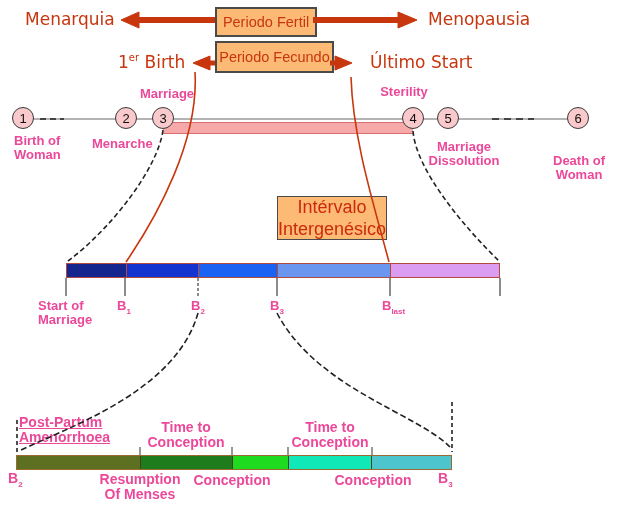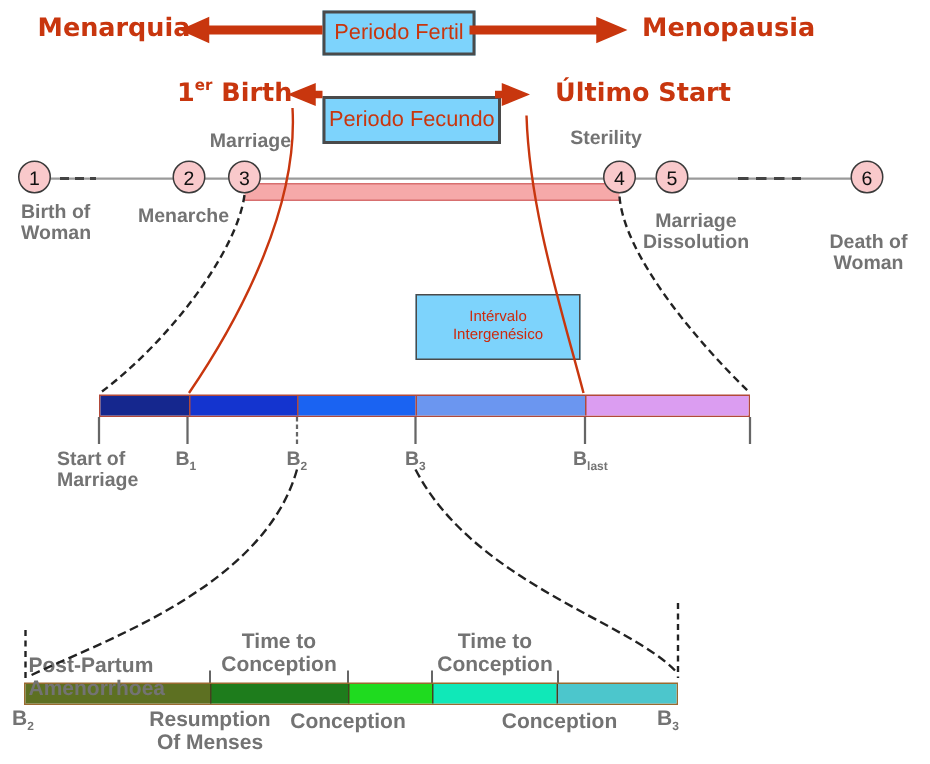--- a/index.html
+++ b/index.html
@@ -2,32 +2,32 @@
 <html><head>
 <meta charset="utf-8">
 <style>
   html,body{margin:0;padding:0;background:#fff;}
   #canvas{position:relative;width:620px;height:509px;background:#fff;overflow:hidden;
           font-family:"Liberation Sans",sans-serif;}
   svg{position:absolute;left:0;top:0;pointer-events:none;}
   #svg-under{z-index:1;}
   #svg-over{z-index:6;}
 
-  .lbl{position:absolute;font-family:"Liberation Sans",sans-serif;font-weight:bold;color:#737373;
+  .lbl{position:absolute;font-family:"Liberation Sans",sans-serif;font-weight:bold;color:#ec4899;
        font-size:13px;line-height:1.1;white-space:pre-line;z-index:4;}
   .lbl.c{text-align:center;}
   .lbl.f14{font-size:14px;}
   sub{font-size:8px;} sup{font-size:10px;margin-top:44px;}
 
-  .red-script{position:absolute;font-family:"DejaVu Sans",sans-serif;font-weight:bold;
+  .red-script{position:absolute;font-family:"DejaVu Sans",sans-serif;font-weight:normal;
               color:#c8360e;font-size:17px;z-index:4;white-space:nowrap;}
 
-  .pbox{position:absolute;background:#7dd3fc;border:2px solid #4a4a4a;display:flex;align-items:center;
+  .pbox{position:absolute;background:#fdba74;border:2px solid #4a4a4a;display:flex;align-items:center;
         justify-content:center;color:#c8360e;font-size:14.5px;z-index:4;white-space:nowrap;}
-  #intervalo-box{border-width:1px;font-size:10px;line-height:1.25;text-align:center;
+  #intervalo-box{border-width:1px;font-size:18px;line-height:1.25;text-align:center;
                  white-space:pre-line;color:#cc2a0e;}
 
   .evt{position:absolute;width:22px;height:22px;border-radius:50%;background:#f9c9cb;
        border:1.6px solid #3a3a3a;display:flex;align-items:center;justify-content:center;
        font-size:13px;color:#111;z-index:3;box-sizing:border-box;}
 
   #pink-bar{position:absolute;left:163px;top:122px;width:250px;height:12px;background:#f6a9a9;
             border-top:1px solid #d76f6f;border-bottom:1px solid #d76f6f;z-index:2;box-sizing:border-box;}
 
   .hbar{position:absolute;display:flex;z-index:2;box-sizing:border-box;}
@@ -65,21 +65,21 @@
 
   <div class="red-script" style="left:25px;top:9px;">Menarquia</div>
   <div class="pbox" style="left:215px;top:7px;width:98px;height:26px;">
     <span>Periodo Fertil</span>
   </div>
   <div class="red-script" style="left:428px;top:9px;">Menopausia</div>
 
   <div class="red-script" style="left:118px;top:52px;">
     <span>1</span><sup>er</sup><span> Birth</span>
   </div>
-  <div class="pbox" style="left:215px;top:64px;width:115px;height:28px;">
+  <div class="pbox" style="left:215px;top:41px;width:115px;height:28px;">
     <span>Periodo Fecundo</span>
   </div>
   <div class="red-script" style="left:370px;top:52px;">Último Start</div>
 
   <div id="pink-bar"></div>
   <div class="evt" style="left:12px;top:107px;">
       <span>1</span>
     </div>
   <div class="evt" style="left:115px;top:107px;">
       <span>2</span>
@@ -128,21 +128,21 @@
   <div class="lbl" style="left:382px;top:299px;"><span>B</span><sub>last</sub></div>
 
   <div class="hbar" id="interval-bar">
     <div class="seg" style="width:124px;background:#5d7022;"></div>
     <div class="seg" style="width:92px;background:#1e7c1c;"></div>
     <div class="seg" style="width:56px;background:#1fdb1f;"></div>
     <div class="seg" style="width:84px;background:#10e8b8;"></div>
     <div class="seg" style="width:80px;background:#4cc6cc;"></div>
   </div>
 
-  <div class="lbl f14" style="left:19px;top:436px;">Post-Partum
+  <div class="lbl f14" style="left:19px;top:415px;text-decoration:underline;">Post-Partum
 Amenorrhoea</div>
   <div class="lbl f14 c" style="left:146px;top:420px;width:80px;">Time to
 Conception</div>
   <div class="lbl f14 c" style="left:290px;top:420px;width:80px;">Time to
 Conception</div>
 
   <div class="lbl f14" style="left:8px;top:471px;"><span>B</span><sub>2</sub></div>
   <div class="lbl f14 c" style="left:88px;top:472px;width:104px;">Resumption
 Of Menses</div>
   <div class="lbl f14 c" style="left:182px;top:473px;width:100px;">Conception</div>

